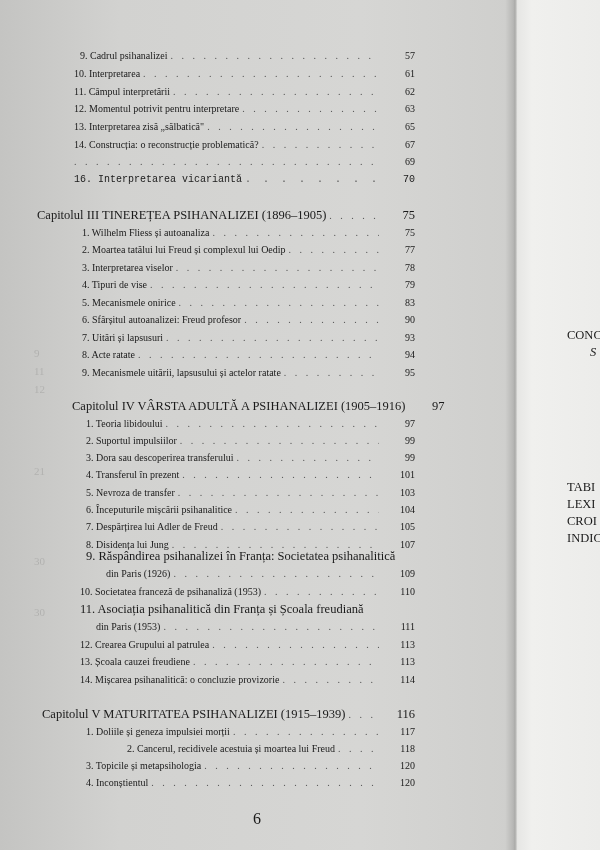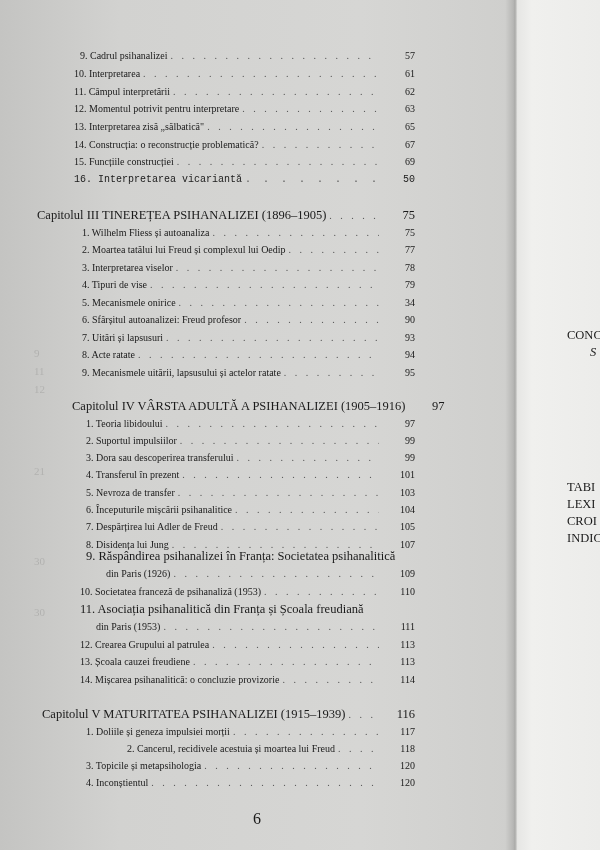--- a/index.html
+++ b/index.html
@@ -140,28 +140,27 @@
       <span class="label">13. Interpretarea zisă „sălbatică"</span>
       <span class="dots"></span>
       <span class="page">65</span>
     </div>
     <div class="toc-line" style="top:137px; left:74px;">
       <span class="label">14. Construcția: o reconstrucție problematică?</span>
       <span class="dots"></span>
       <span class="page">67</span>
     </div>
     <div class="toc-line" style="top:154px; left:74px;">
-      <span class="label">15. Funcțiile construcției</span>
       <span class="dots"></span>
       <span class="page">69</span>
     </div>
     <div class="toc-line" style="top:172px; left:74px;font-family:Liberation Mono, monospace;">
       <span class="label">16. Interpretarea vicariantă</span>
       <span class="dots"></span>
-      <span class="page">50</span>
+      <span class="page">70</span>
     </div>
 
     <div class="toc-line chapter" style="top:207px; left:37px;">
       <span class="label">Capitolul III TINEREȚEA PSIHANALIZEI (1896–1905)</span>
       <span class="dots"></span>
       <span class="page">75</span>
     </div>
     <div class="toc-line" style="top:225px; left:82px;">
       <span class="label">1. Wilhelm Fliess și autoanaliza</span>
       <span class="dots"></span>
@@ -178,21 +177,21 @@
       <span class="page">78</span>
     </div>
     <div class="toc-line" style="top:277px; left:82px;">
       <span class="label">4. Tipuri de vise</span>
       <span class="dots"></span>
       <span class="page">79</span>
     </div>
     <div class="toc-line" style="top:295px; left:82px;">
       <span class="label">5. Mecanismele onirice</span>
       <span class="dots"></span>
-      <span class="page">34</span>
+      <span class="page">83</span>
     </div>
     <div class="toc-line" style="top:312px; left:82px;">
       <span class="label">6. Sfârșitul autoanalizei: Freud profesor</span>
       <span class="dots"></span>
       <span class="page">90</span>
     </div>
     <div class="toc-line" style="top:330px; left:82px;">
       <span class="label">7. Uitări și lapsusuri</span>
       <span class="dots"></span>
       <span class="page">93</span>

